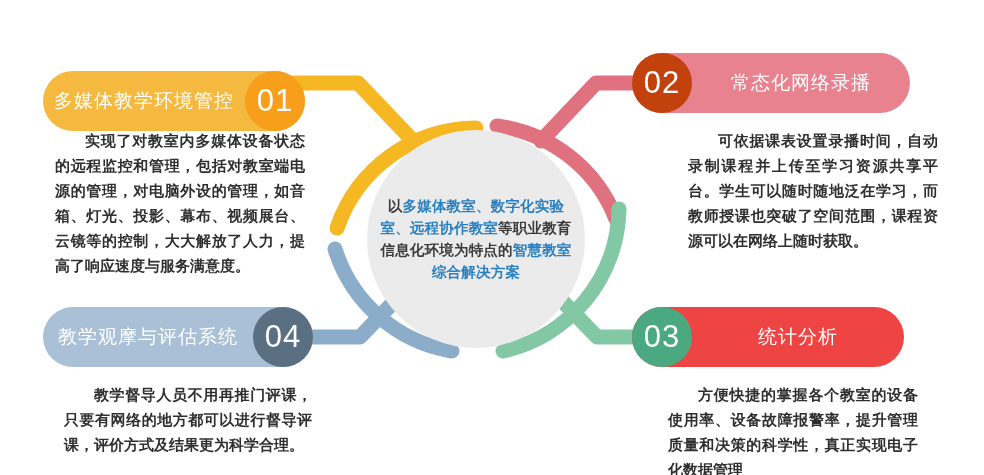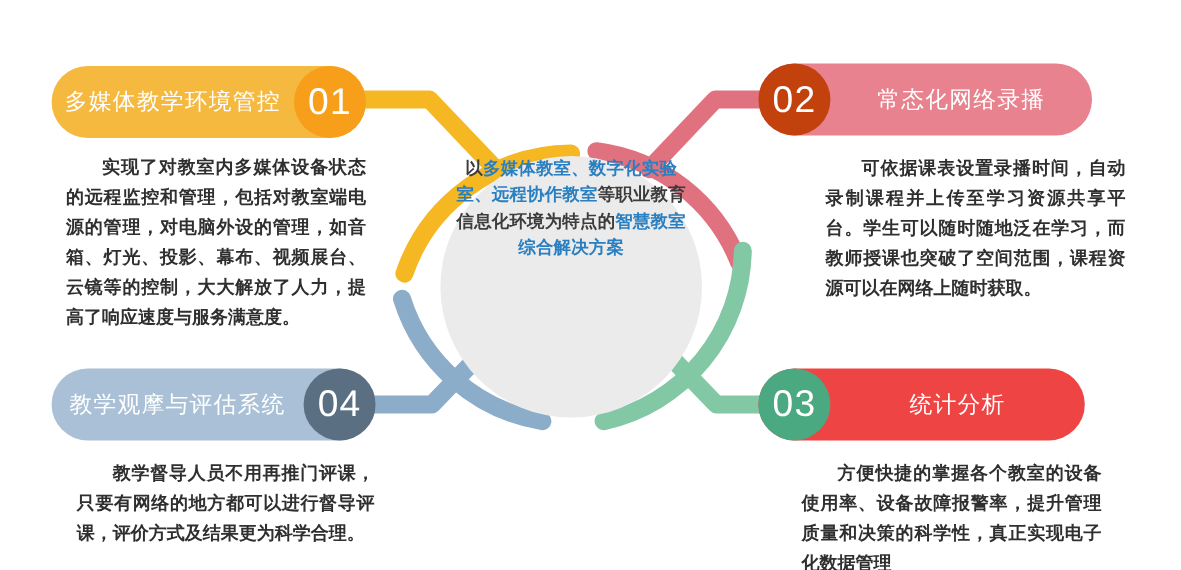--- a/index.html
+++ b/index.html
@@ -32,21 +32,21 @@
   
   .hub {
     position: absolute;
     left: 367px;
     top: 130px;
     width: 218px;
     height: 218px;
     border-radius: 50%;
     background: #ebebeb;
     display: flex;
-    align-items: flex-start;
+    align-items: center;
     justify-content: center;
   }
   .hub-text {
     width: 196px;
     text-align: center;
     font-size: 14.5px;
     line-height: 22px;
     color: #3c3c3c;
     font-weight: 700;
     letter-spacing: .2px;
@@ -78,21 +78,21 @@
     flex: 1 1 auto;
     text-align: center;
     color: #ffffff;
     font-size: 19px;
     font-weight: 400;
     letter-spacing: 1px;
     padding: 0 6px;
   }
 
   
-  #pill-01 { left: 43px;  top: 55px;  width: 262px; }
+  #pill-01 { left: 43px;  top: 71px;  width: 262px; }
   #pill-02 { left: 632px; top: 53px;  width: 278px; }
   #pill-04 { left: 43px;  top: 307px; width: 270px; justify-content: flex-end; }
   #pill-03 { left: 632px; top: 307px; width: 272px; }
 
   
   #pill-01 .num, #pill-04 .num { order: 2; }
   #pill-01 .ptitle, #pill-04 .ptitle { order: 1; }
 
   
   #pill-01 { background: #f6b93f; }
@@ -107,21 +107,21 @@
   
   .para {
     position: absolute;
     font-size: 15px;
     line-height: 25px;
     color: #2f2f2f;
     text-align: justify;
     text-indent: 2em;
     font-weight: 700;
   }
-  #para-01 { left: 55px;  top: 128px; width: 250px; font-family: Liberation Mono, monospace; }
+  #para-01 { left: 55px;  top: 128px; width: 250px; }
   #para-02 { left: 688px; top: 128px; width: 250px; }
   #para-04 { left: 64px;  top: 382px; width: 248px; }
   #para-03 { left: 668px; top: 382px; width: 250px; }
 </style>
 </head>
 <body>
 
 <div id="stage">
 
   <svg id="ring-svg" viewBox="0 0 984 475">

